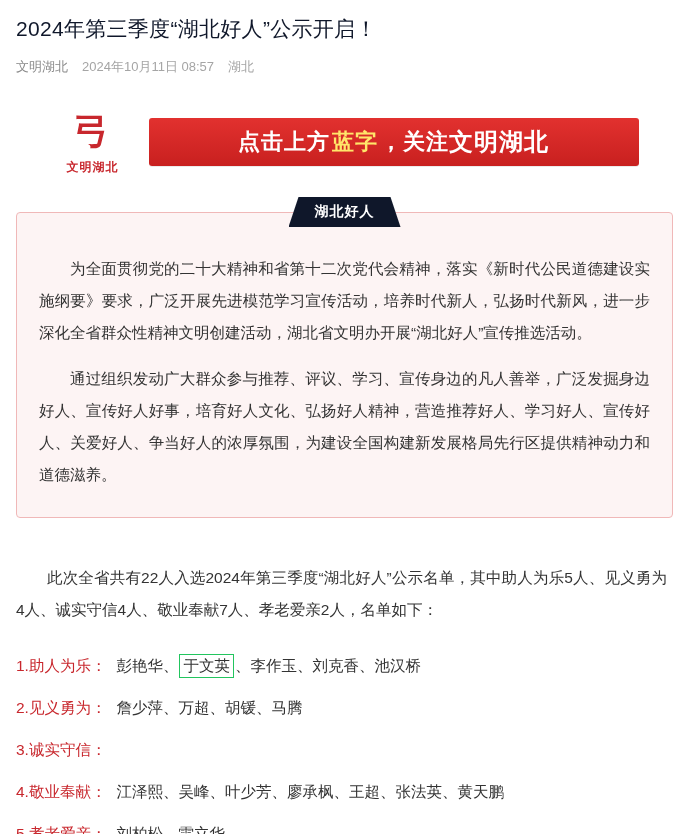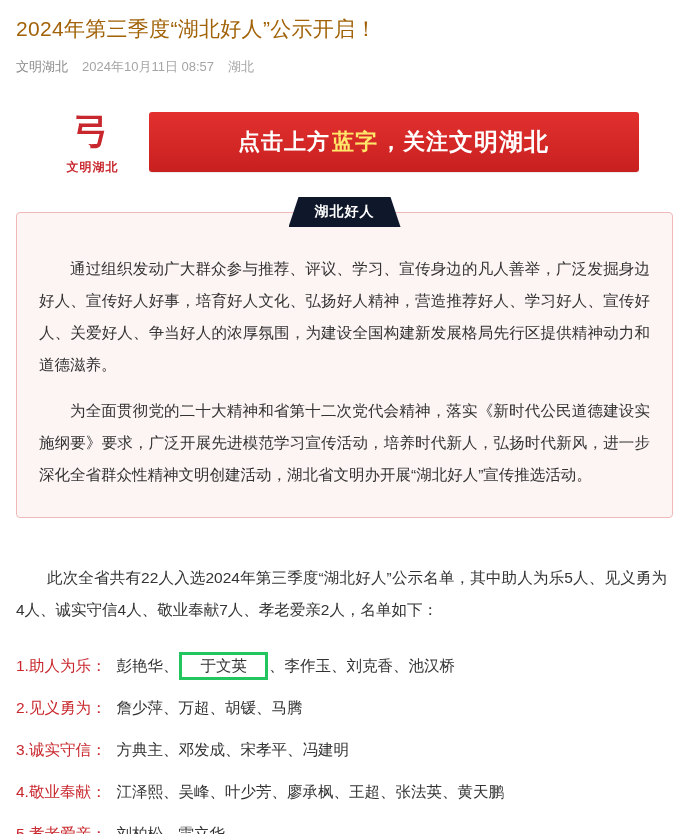--- a/index.html
+++ b/index.html
@@ -17,21 +17,21 @@
     width: 689px;
     box-sizing: border-box;
     padding: 0 0 14px 0;
     position: relative;
   }
 
   
   .article-title {
     font-size: 21px;
     line-height: 30px;
-    color: #a16207;
+    color: #0f172a;
     font-weight: 400;
     margin: 14px 16px 0 16px;
     letter-spacing: 0.3px;
   }
   .meta-row {
     margin: 14px 16px 0 16px;
     font-size: 13px;
     color: #9a9a9a;
     display: flex;
     align-items: center;
@@ -81,21 +81,21 @@
     bottom: 2px;
     width: 76px;
     text-align: center;
     font-size: 12px;
     letter-spacing: 1px;
     color: #c8272d;
     font-weight: 700;
   }
   .banner-bar {
     flex: 1 1 auto;
-    height: 60px;
+    height: 48px;
     background: linear-gradient(180deg,#e2312f 0%, #c8201f 100%);
     border-radius: 3px;
     display: flex;
     align-items: center;
     justify-content: center;
     color: #ffffff;
     font-size: 22px;
     font-weight: 700;
     letter-spacing: 1px;
     box-shadow: 0 1px 0 rgba(0,0,0,0.08);
@@ -170,22 +170,22 @@
     white-space: nowrap;
     flex: 0 0 auto;
   }
   .cat-names {
     color: #333333;
     margin-left: 10px;
     flex: 1 1 auto;
   }
   .highlight-name {
     display: inline-block;
-    border: 3px solid #22c55e;
-    padding: 0 18px;
+    border: 1px solid #22c55e;
+    padding: 0 3px;
     line-height: 22px;
     margin: 0 1px;
   }
 </style>
 </head>
 <body>
 
 <div class="page">
 
   <h1 class="article-title">2024年第三季度“湖北好人”公示开启！</h1>
@@ -204,41 +204,40 @@
     <div class="banner-bar">
       <span>点击上方</span>
         <span class="hl">蓝字</span>
         <span>，关注</span>
         <span class="big">文明湖北</span>
     </div>
   </div>
 
   <div class="card">
     <div class="card-tag">湖北好人</div>
+    <p>为全面贯彻党的二十大精神和省第十二次党代会精神，落实《新时代公民道德建设实施纲要》要求，广泛开展先进模范学习宣传活动，培养时代新人，弘扬时代新风，进一步深化全省群众性精神文明创建活动，湖北省文明办开展“湖北好人”宣传推选活动。</p>
     <p>通过组织发动广大群众参与推荐、评议、学习、宣传身边的凡人善举，广泛发掘身边好人、宣传好人好事，培育好人文化、弘扬好人精神，营造推荐好人、学习好人、宣传好人、关爱好人、争当好人的浓厚氛围，为建设全国构建新发展格局先行区提供精神动力和道德滋养。</p>
-    <p>为全面贯彻党的二十大精神和省第十二次党代会精神，落实《新时代公民道德建设实施纲要》要求，广泛开展先进模范学习宣传活动，培养时代新人，弘扬时代新风，进一步深化全省群众性精神文明创建活动，湖北省文明办开展“湖北好人”宣传推选活动。</p>
   </div>
 
   <p class="body-para">此次全省共有22人入选2024年第三季度“湖北好人”公示名单，其中助人为乐5人、见义勇为4人、诚实守信4人、敬业奉献7人、孝老爱亲2人，名单如下：</p>
 
   <div class="cat-list">
 
     <div class="cat-row">
       <span class="cat-label">1.助人为乐：</span>
       <span class="cat-names"><span>彭艳华、</span><span class="highlight-name">于文英</span><span>、李作玉、刘克香、池汉桥</span></span>
     </div>
 
     <div class="cat-row">
       <span class="cat-label">2.见义勇为：</span>
       <span class="cat-names">詹少萍、万超、胡锾、马腾</span>
     </div>
 
     <div class="cat-row">
       <span class="cat-label">3.诚实守信：</span>
-      <span class="cat-names">方典主、邓发成、宋孝平、冯建明</span>
     </div>
 
     <div class="cat-row">
       <span class="cat-label">4.敬业奉献：</span>
       <span class="cat-names">江泽熙、吴峰、叶少芳、廖承枫、王超、张法英、黄天鹏</span>
     </div>
 
     <div class="cat-row">
       <span class="cat-label">5.孝老爱亲：</span>
       <span class="cat-names">刘柏松、雷立华</span>

